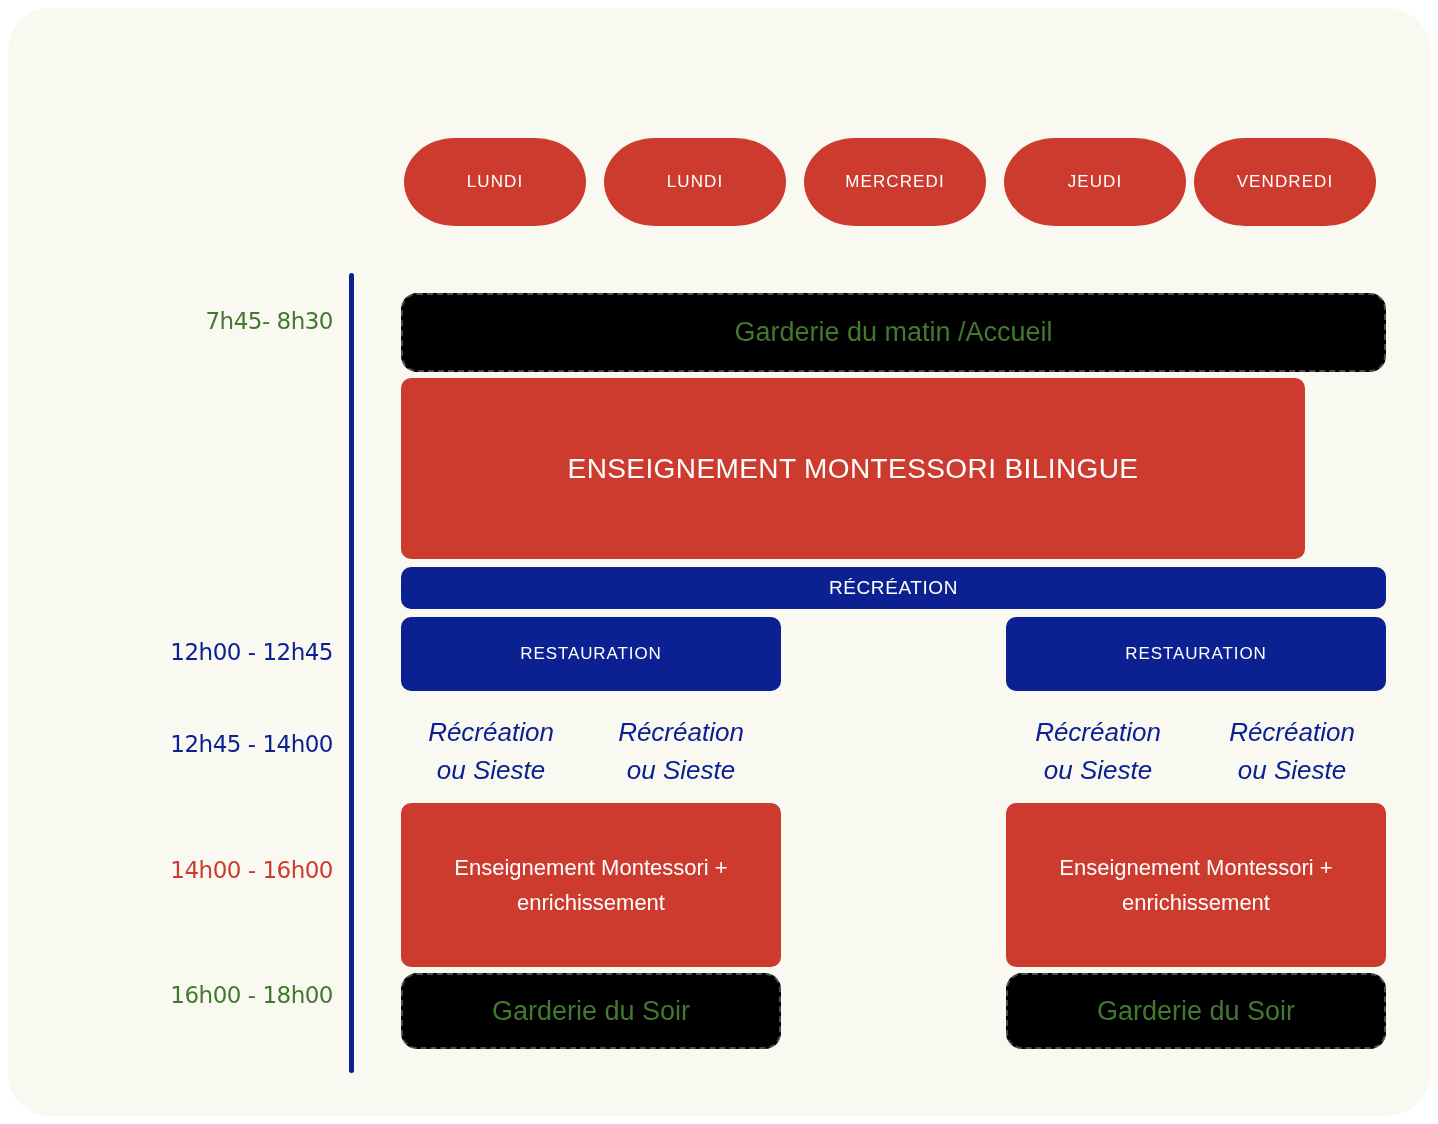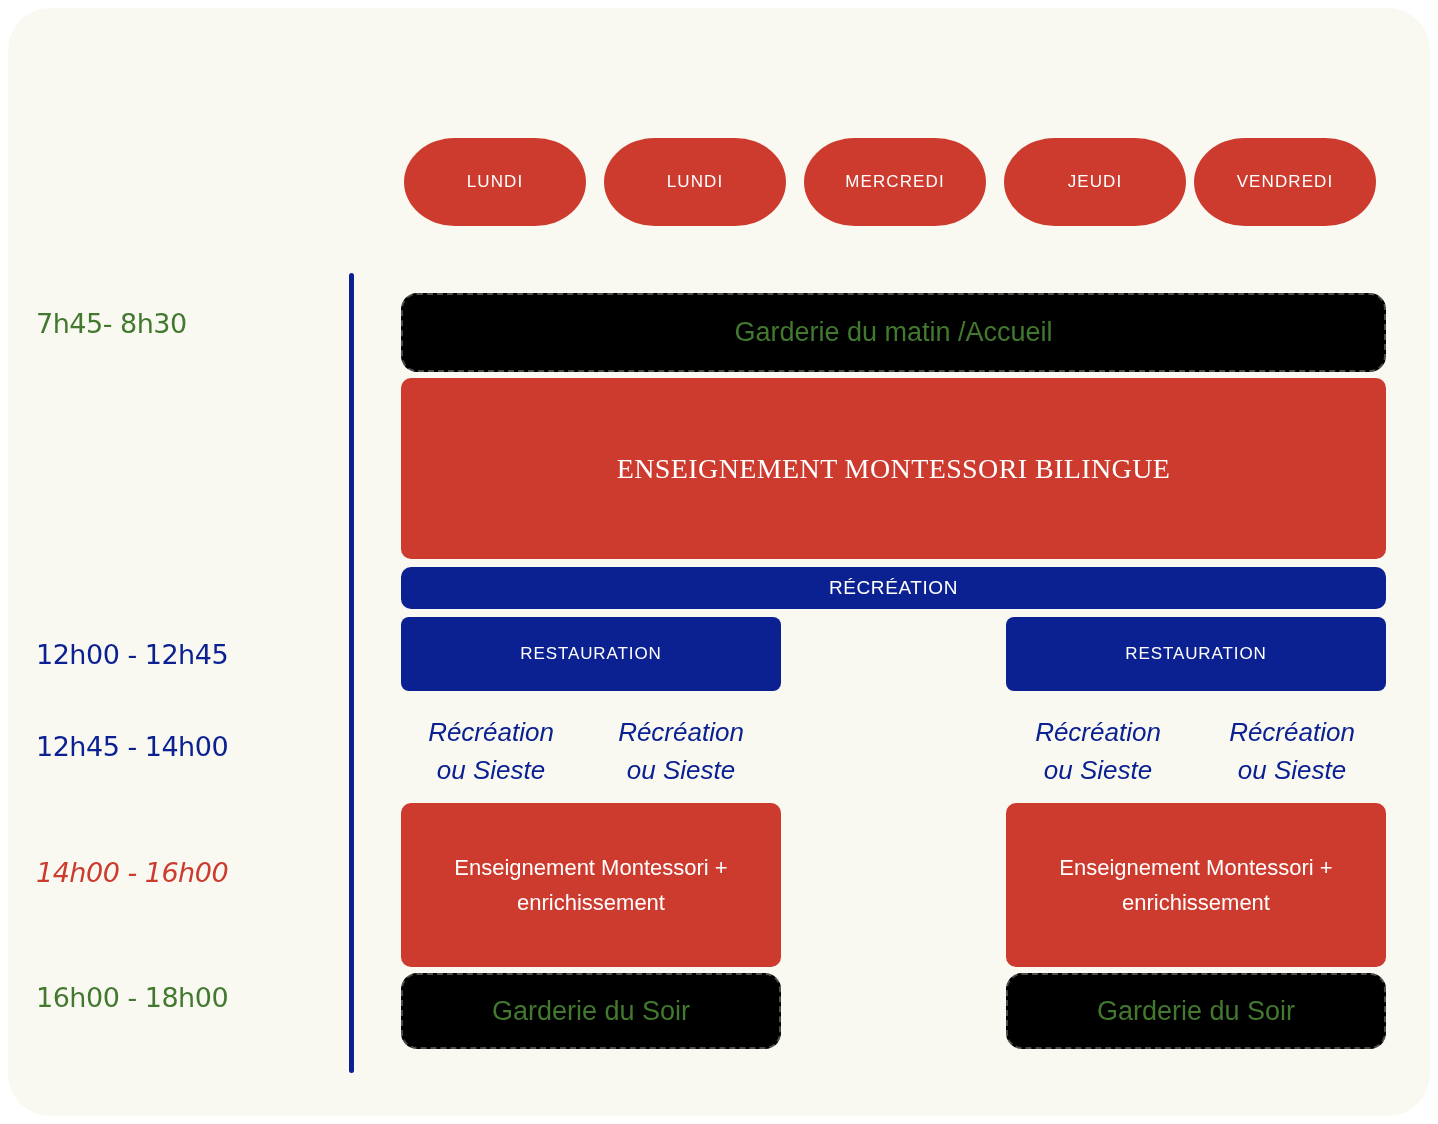--- a/index.html
+++ b/index.html
@@ -59,24 +59,24 @@
     top: 265px;
     width: 5px;
     height: 800px;
     background: #0C2191;
     border-radius: 3px;
   }
 
   
   .time-label {
     position: absolute;
-    left: 28px;
+    left: 40px;
     width: 285px;
-    text-align: left;
-    font-size: 27px;
+    text-align: right;
+    font-size: 23px;
     font-family: "DejaVu Sans", sans-serif;
     letter-spacing: -0.5px;
     white-space: nowrap;
   }
   .tc-green { color: #42792F; }
   .tc-red   { color: #CC3B2E; }
   .tc-navy  { color: #0C2191; }
 
   
   .blk {
@@ -113,21 +113,20 @@
     line-height: 1.6;
     padding: 0 38px;
   }
   .blk-navy-wide {
     font-size: 19px;
     letter-spacing: 0.6px;
   }
   .blk-navy-rest {
     font-size: 17px;
     letter-spacing: 0.9px;
-    border-radius: 8px;
   }
   .note-italic {
     position: absolute;
     color: #0C2191;
     font-style: italic;
     font-size: 26px;
     line-height: 1.45;
     text-align: center;
     white-space: pre-line;
   }
@@ -152,28 +151,28 @@
     </div>
   <div class="day-pill" style="left:1186px; width:182px;">
       <span>VENDREDI</span>
     </div>
 
   <div id="vrule"></div>
 
   <div class="time-label tc-green" style="top:300px;">7h45- 8h30</div>
   <div class="time-label tc-navy" style="top:631px;">12h00 - 12h45</div>
   <div class="time-label tc-navy" style="top:723px;">12h45 - 14h00</div>
-  <div class="time-label tc-red" style="top:849px;font-style:italic;">14h00 - 16h00</div>
+  <div class="time-label tc-red" style="top:849px;">14h00 - 16h00</div>
   <div class="time-label tc-green" style="top:974px;">16h00 - 18h00</div>
 
   <div class="blk blk-dashed" style="left:393px; top:285px; width:985px; height:79px;">
     <span>Garderie du matin /Accueil</span>
   </div>
 
-  <div class="blk blk-red blk-red-big" style="left:393px; top:370px; width:985px; height:181px;font-family:Liberation Serif, serif;">
+  <div class="blk blk-red blk-red-big" style="left:393px; top:370px; width:904px; height:181px;">
     <span>ENSEIGNEMENT MONTESSORI BILINGUE</span>
   </div>
 
   <div class="blk blk-navy blk-navy-wide" style="left:393px; top:559px; width:985px; height:42px;">
     <span>RÉCRÉATION</span>
   </div>
 
   <div class="blk blk-navy blk-navy-rest" style="left:393px; top:609px; width:380px; height:74px;">
     <span>RESTAURATION</span>
   </div>

